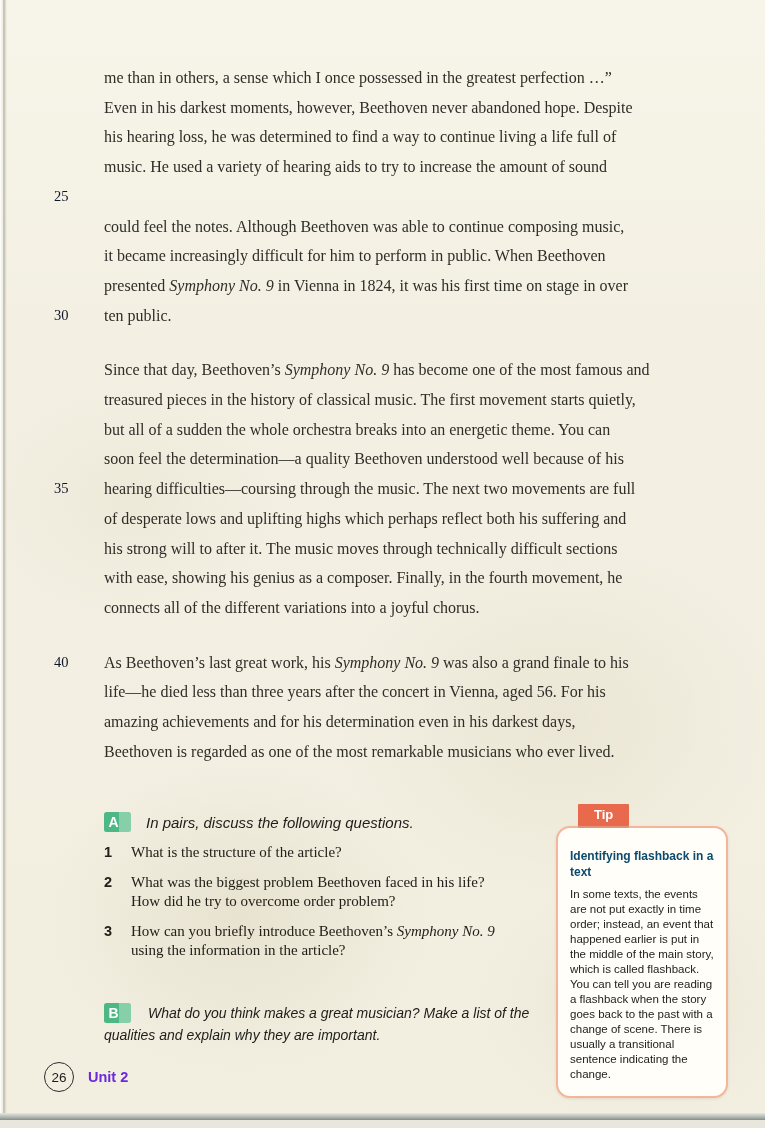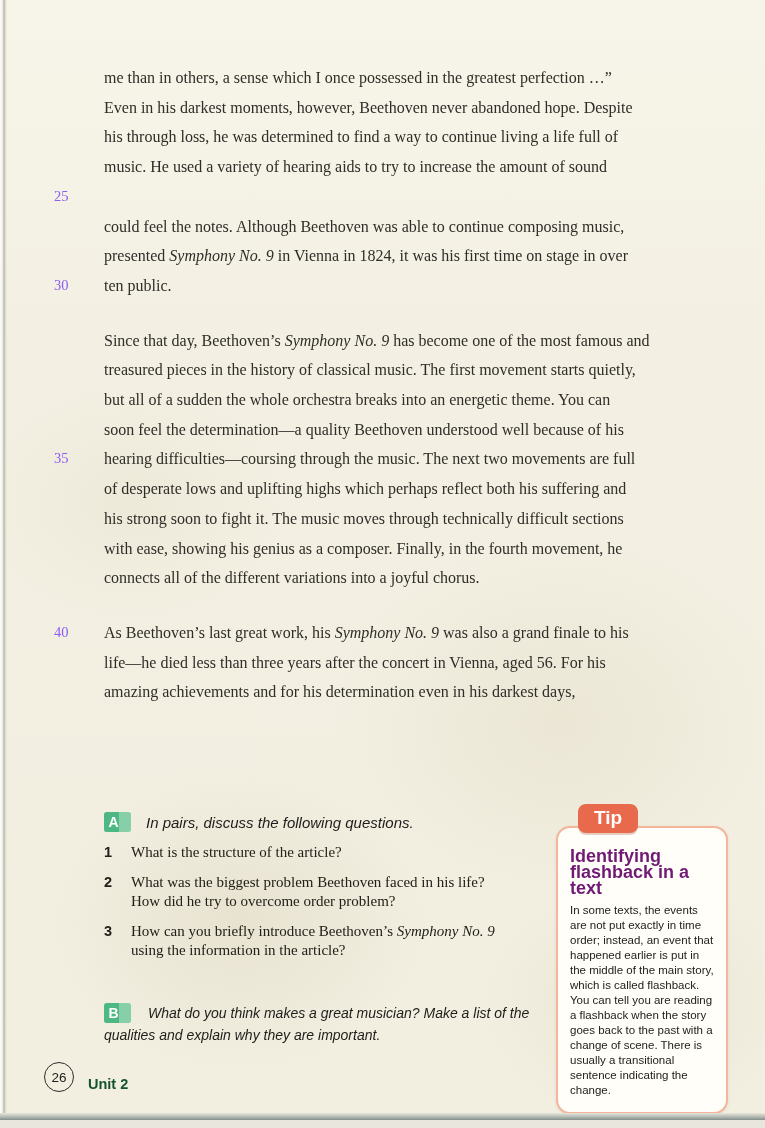--- a/index.html
+++ b/index.html
@@ -22,21 +22,21 @@
     background:linear-gradient(90deg,#ffffff 0%,#eeebe1 38%,#b6b3a8 56%,#d9d6ca 72%,rgba(0,0,0,0) 100%);
   }
   .bottom-edge{
     position:absolute;left:0;right:0;bottom:0;height:7px;z-index:5;
     background:linear-gradient(180deg,#e8e6db 0%,#b3bab4 55%,#838e89 100%);
   }
   
   .reading{position:absolute;left:54px;top:63px;z-index:1;}
   .para{margin:0 0 25px 0;}
   .rline{display:flex;line-height:29.7px;font-size:16px;white-space:nowrap;}
-  .lnum{width:50px;flex:0 0 50px;font-size:14.5px;color:#8b5cf6;}
+  .lnum{width:50px;flex:0 0 50px;font-size:14.5px;color:#0f172a;}
   .ltext em{font-style:italic;}
   
   .activity-a{position:absolute;left:104px;top:812px;width:452px;z-index:1;}
   .act-header{display:flex;align-items:center;gap:15px;}
   .badge{
     flex:0 0 auto;display:inline-flex;align-items:center;justify-content:center;
     width:27px;height:20px;border-radius:2.5px;
     background:linear-gradient(90deg,#4eb885 0%,#4eb885 55%,#86cfa8 55%,#86cfa8 100%);
     color:#ffffff;font-family:"Liberation Sans",sans-serif;font-weight:bold;font-size:14px;
     padding-right:8px;box-sizing:border-box;
@@ -57,71 +57,72 @@
   .b-line:first-child{padding-left:44px;}
   
   .tip{
     position:absolute;left:556px;top:826px;width:172px;box-sizing:border-box;z-index:2;
     background:#fffef8;border:2px solid #f4b59a;border-radius:14px;
     padding:20px 10px 14px 12px;box-shadow:0 1px 3px rgba(90,70,40,0.12);
     font-family:"Liberation Sans",sans-serif;
   }
   .tip-badge{
     position:absolute;top:-24px;left:20px;
-    background:#e8694b;color:#fff;font-weight:bold;font-size:19px;
-    padding:3px 16px 4px 16px;border-radius:8px;
+    background:#e8694b;color:#fff;font-weight:bold;font-size:13px;
+    padding:3px 16px 4px 16px;border-radius:1px;
     box-shadow:0 2px 0 rgba(150,60,30,0.25);
   }
-  .tip-heading{font-weight:bold;font-size:18px;line-height:16px;color:#701a75;margin-bottom:7px;}
+  .tip-heading{font-weight:bold;font-size:12px;line-height:16px;color:#0c4a6e;margin-bottom:7px;}
   .tip-body{font-size:11.5px;line-height:15px;color:#23221f;}
   
   .footer{
-    position:absolute;left:44px;top:1062px;display:flex;align-items:flex-end;gap:14px;z-index:1;
+    position:absolute;left:44px;top:1062px;display:flex;align-items:center;gap:14px;z-index:1;
     font-family:"Liberation Sans",sans-serif;
   }
   .page-circle{
     width:30px;height:30px;border:1.6px solid #2d2d2b;border-radius:50%;box-sizing:border-box;
     display:flex;align-items:center;justify-content:center;
     font-size:13.5px;color:#1c1c1a;
   }
-  .unit-label{font-size:14.5px;font-weight:bold;color:#14532d;}
+  .unit-label{font-size:14.5px;font-weight:bold;color:#6d28d9;}
 </style>
 </head>
 <body>
 
 <div class="page">
   <div class="texture"></div>
 
   <div class="reading">
       <div class="para">
         <div class="rline">
           <span class="lnum"></span>
           <span class="ltext">me than in others, a sense which I once possessed in the greatest perfection …”</span>
         </div>
         <div class="rline">
           <span class="lnum"></span>
           <span class="ltext">Even in his darkest moments, however, Beethoven never abandoned hope. Despite</span>
         </div>
         <div class="rline">
           <span class="lnum"></span>
-          <span class="ltext">his through loss, he was determined to find a way to continue living a life full of</span>
+          <span class="ltext">his hearing loss, he was determined to find a way to continue living a life full of</span>
         </div>
         <div class="rline">
           <span class="lnum"></span>
           <span class="ltext">music. He used a variety of hearing aids to try to increase the amount of sound</span>
         </div>
         <div class="rline">
           <span class="lnum">25</span>
         </div>
         <div class="rline">
           <span class="lnum"></span>
           <span class="ltext">could feel the notes. Although Beethoven was able to continue composing music,</span>
         </div>
         <div class="rline">
           <span class="lnum"></span>
+          <span class="ltext">it became increasingly difficult for him to perform in public. When Beethoven</span>
         </div>
         <div class="rline">
           <span class="lnum"></span>
           <span class="ltext">presented <em>Symphony No. 9</em> in Vienna in 1824, it was his first time on stage in over</span>
         </div>
         <div class="rline">
           <span class="lnum">30</span>
           <span class="ltext">ten public.</span>
         </div>
       </div>
@@ -145,21 +146,21 @@
         <div class="rline">
           <span class="lnum">35</span>
           <span class="ltext">hearing difficulties—coursing through the music. The next two movements are full</span>
         </div>
         <div class="rline">
           <span class="lnum"></span>
           <span class="ltext">of desperate lows and uplifting highs which perhaps reflect both his suffering and</span>
         </div>
         <div class="rline">
           <span class="lnum"></span>
-          <span class="ltext">his strong soon to fight it. The music moves through technically difficult sections</span>
+          <span class="ltext">his strong will to after it. The music moves through technically difficult sections</span>
         </div>
         <div class="rline">
           <span class="lnum"></span>
           <span class="ltext">with ease, showing his genius as a composer. Finally, in the fourth movement, he</span>
         </div>
         <div class="rline">
           <span class="lnum"></span>
           <span class="ltext">connects all of the different variations into a joyful chorus.</span>
         </div>
       </div>
@@ -168,20 +169,24 @@
           <span class="lnum">40</span>
           <span class="ltext">As Beethoven’s last great work, his <em>Symphony No. 9</em> was also a grand finale to his</span>
         </div>
         <div class="rline">
           <span class="lnum"></span>
           <span class="ltext">life—he died less than three years after the concert in Vienna, aged 56. For his</span>
         </div>
         <div class="rline">
           <span class="lnum"></span>
           <span class="ltext">amazing achievements and for his determination even in his darkest days,</span>
+        </div>
+        <div class="rline">
+          <span class="lnum"></span>
+          <span class="ltext">Beethoven is regarded as one of the most remarkable musicians who ever lived.</span>
         </div>
       </div>
     </div>
 
   <div class="activity-a">
     <div class="act-header">
       <span class="badge">A</span>
       <span class="instruction">In pairs, discuss the following questions.</span>
     </div>
     <div class="qitems">

